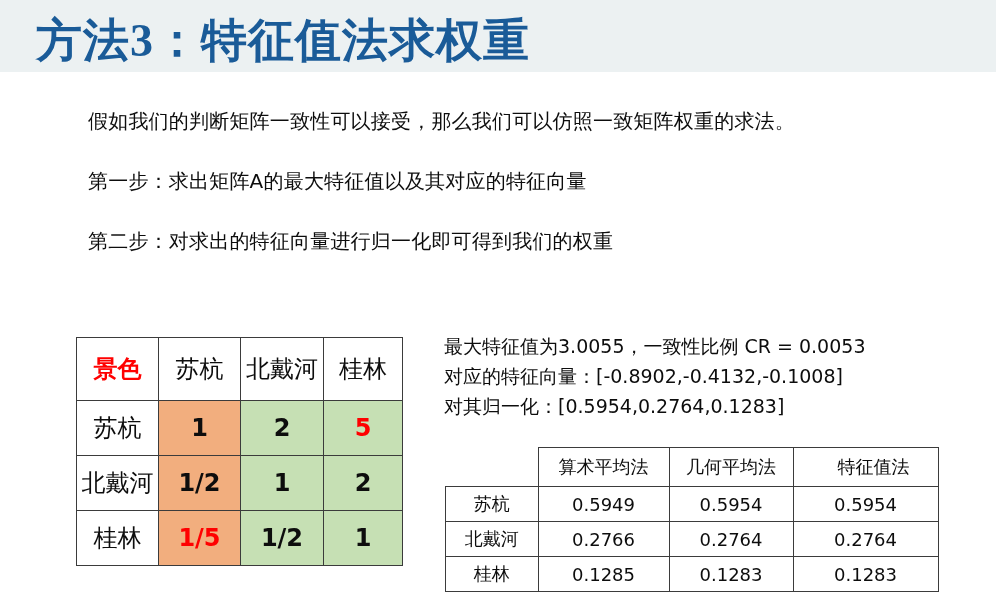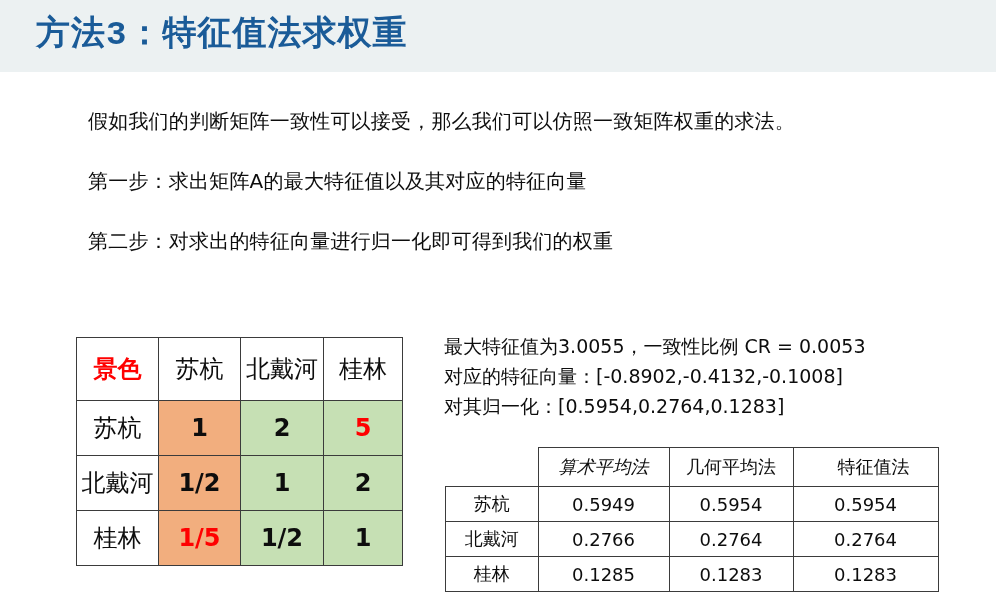--- a/index.html
+++ b/index.html
@@ -21,22 +21,22 @@
     left: 0;
     top: 0;
     width: 996px;
     height: 72px;
     background: #ecf1f2;
   }
   #slide-title {
     position: absolute;
     left: 36px;
     top: 10px;
-    font-family: Liberation Mono, monospace;
-    font-size: 34px;
+    font-family: Liberation Serif, serif;
+    font-size: 46px;
     font-weight: 700;
     color: #1a5b98;
     letter-spacing: 1px;
     white-space: nowrap;
   }
 
   
   .body-line {
     position: absolute;
     font-family: "DejaVu Sans", "Liberation Sans", sans-serif;
@@ -107,21 +107,21 @@
     border: 1.4px solid #3b3b3b;
     text-align: center;
     vertical-align: middle;
     font-family: "DejaVu Sans", "Liberation Sans", sans-serif;
     font-size: 18px;
     color: #0d0d0d;
     padding: 0;
     height: 34px;
   }
   #results-table .rc-label { width: 92px; }
-  #results-table .rc-1     { width: 130px; font-style: italic; }
+  #results-table .rc-1     { width: 130px; }
   #results-table .rc-2     { width: 123px; }
   #results-table .rc-3     { width: 128px; padding-left: 16px; }
   #results-table .hdr-row td { height: 38px; }
   #results-table .empty-corner { border-top: none; border-left: none; background: #ffffff; }
 </style>
 </head>
 <body>
 
 <div id="title-band">
   <div id="slide-title">方法3：特征值法求权重</div>

